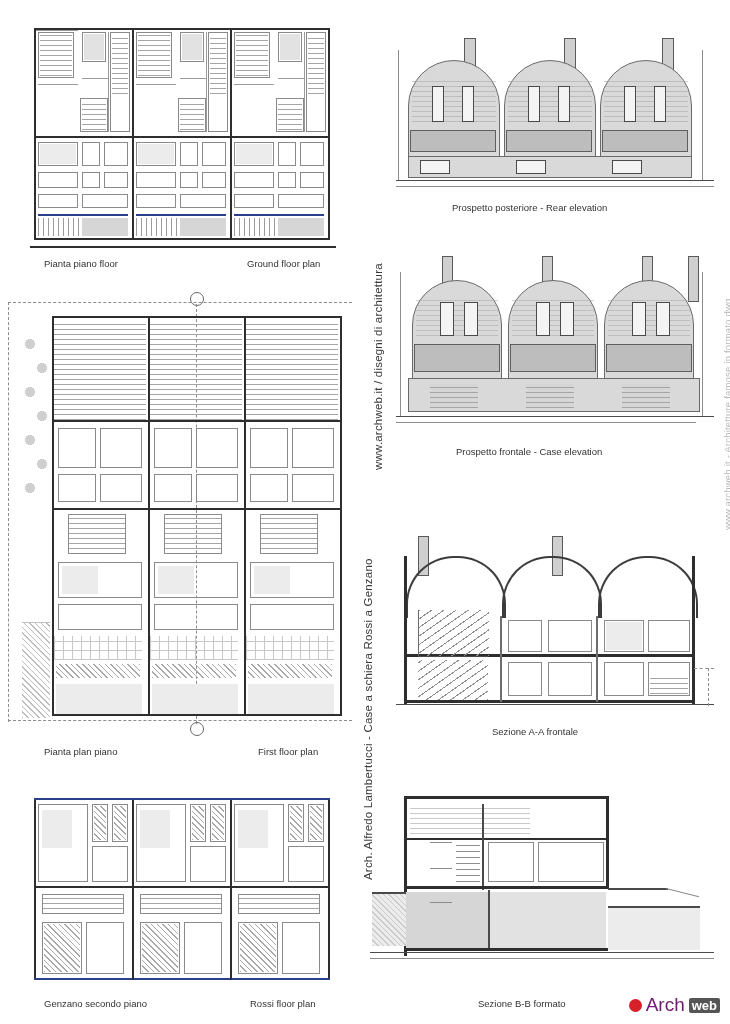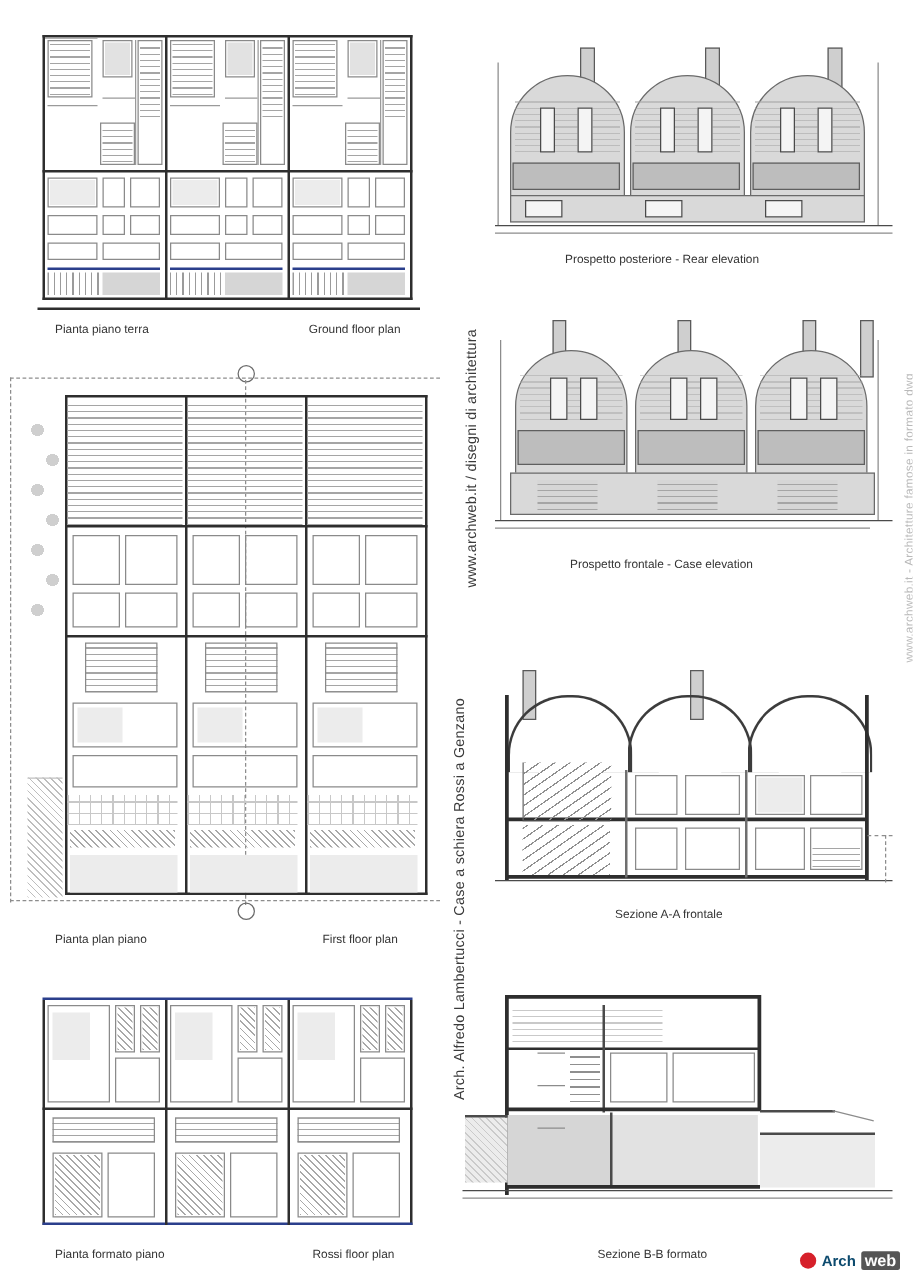--- a/index.html
+++ b/index.html
@@ -14,21 +14,21 @@
   
   .panel{position:absolute;box-sizing:border-box;}
 
   
   .vtext{position:absolute;transform-origin:0 0;transform:rotate(-90deg);white-space:nowrap;font-size:11.5px;color:#3a3a3a;letter-spacing:.2px;}
   .vtext.gray{color:#b9b9b9;font-size:9.5px;}
 
   
   .logo{position:absolute;right:10px;bottom:8px;display:flex;align-items:center;gap:4px;}
   .logo .dot{width:13px;height:13px;border-radius:50%;background:#d6202a;display:inline-block;}
-  .logo .arch{font-size:12px;font-weight:bold;color:#0c4a6e;}
+  .logo .arch{font-size:19px;font-weight:normal;color:#701a75;}
   .logo .web{font-size:13px;font-weight:bold;color:#ffffff;background:#555;padding:0 3px;border-radius:2px;}
 
   
   .wall{position:absolute;background:#2e2e2e;}
   .wallL{position:absolute;background:#6f6f6f;}
   .thin{position:absolute;background:#9a9a9a;}
   .hair{position:absolute;background:#c0c0c0;}
   .rm{position:absolute;border:1px solid #8a8a8a;box-sizing:border-box;background:transparent;}
   .fill{position:absolute;background:#ececec;}
   .fill2{position:absolute;background:#e2e2e2;}
@@ -142,21 +142,21 @@
     <div class="rm" style="left:278px;top:154px;width:24px;height:16px;"></div>
     <div class="rm" style="left:212px;top:176px;width:40px;height:14px;"></div>
     <div class="rm" style="left:256px;top:176px;width:46px;height:14px;"></div>
     <div class="blue" style="left:212px;top:196px;width:90px;height:2px;"></div>
     <div class="fill3" style="left:256px;top:200px;width:46px;height:18px;"></div>
     <div class="hatch" style="left:212px;top:200px;width:42px;height:18px;"></div>
 
     <div class="wall" style="left:8px;top:228px;width:306px;height:2px;"></div>
   </div>
 
-  <div class="cap it" style="left:44px;top:258px;">Pianta piano terra</div>
+  <div class="cap it" style="left:44px;top:258px;">Pianta piano floor</div>
   <div class="cap en" style="left:247px;top:258px;">Ground floor plan</div>
 
   <div class="panel" style="left:8px;top:292px;width:344px;height:440px;">
 
     <div class="dash" style="left:0px;top:10px;width:344px;"></div>
     <div class="dashv" style="left:0px;top:10px;height:420px;"></div>
     <div class="dash" style="left:0px;top:428px;width:344px;"></div>
 
     <div style="position:absolute;left:182px;top:0px;width:12px;height:12px;border:1px solid #6a6a6a;border-radius:50%;"></div>
     <div class="dashv" style="left:188px;top:12px;height:420px;"></div>
@@ -282,21 +282,21 @@
     <div class="rm" style="left:286px;top:14px;width:16px;height:38px;"></div>
     <div class="hatchD" style="left:288px;top:16px;width:12px;height:34px;"></div>
     <div class="rm" style="left:266px;top:56px;width:36px;height:36px;"></div>
     <div class="hatchH" style="left:216px;top:104px;width:82px;height:20px;"></div>
     <div class="rm" style="left:216px;top:104px;width:82px;height:20px;"></div>
     <div class="rm" style="left:216px;top:132px;width:40px;height:52px;"></div>
     <div class="hatchD" style="left:218px;top:134px;width:36px;height:48px;"></div>
     <div class="rm" style="left:260px;top:132px;width:38px;height:52px;"></div>
   </div>
 
-  <div class="cap it" style="left:44px;top:998px;">Pianta formato piano</div>
+  <div class="cap it" style="left:44px;top:998px;">Genzano secondo piano</div>
   <div class="cap en" style="left:250px;top:998px;">Rossi floor plan</div>
 
   <div class="vtext" style="left:372px;top:470px;">www.archweb.it   /   disegni di architettura</div>
   <div class="vtext" style="left:362px;top:880px;">Arch. Alfredo Lambertucci  -  Case a schiera Rossi a Genzano</div>
   <div class="vtext gray" style="left:722px;top:530px;">www.archweb.it - Architetture famose in formato dwg</div>
 
   <div class="panel" style="left:396px;top:20px;width:318px;height:180px;">
 
     <div class="chim" style="left:68px;top:18px;width:12px;height:48px;"></div>
     <div class="chim" style="left:168px;top:18px;width:12px;height:48px;"></div>

